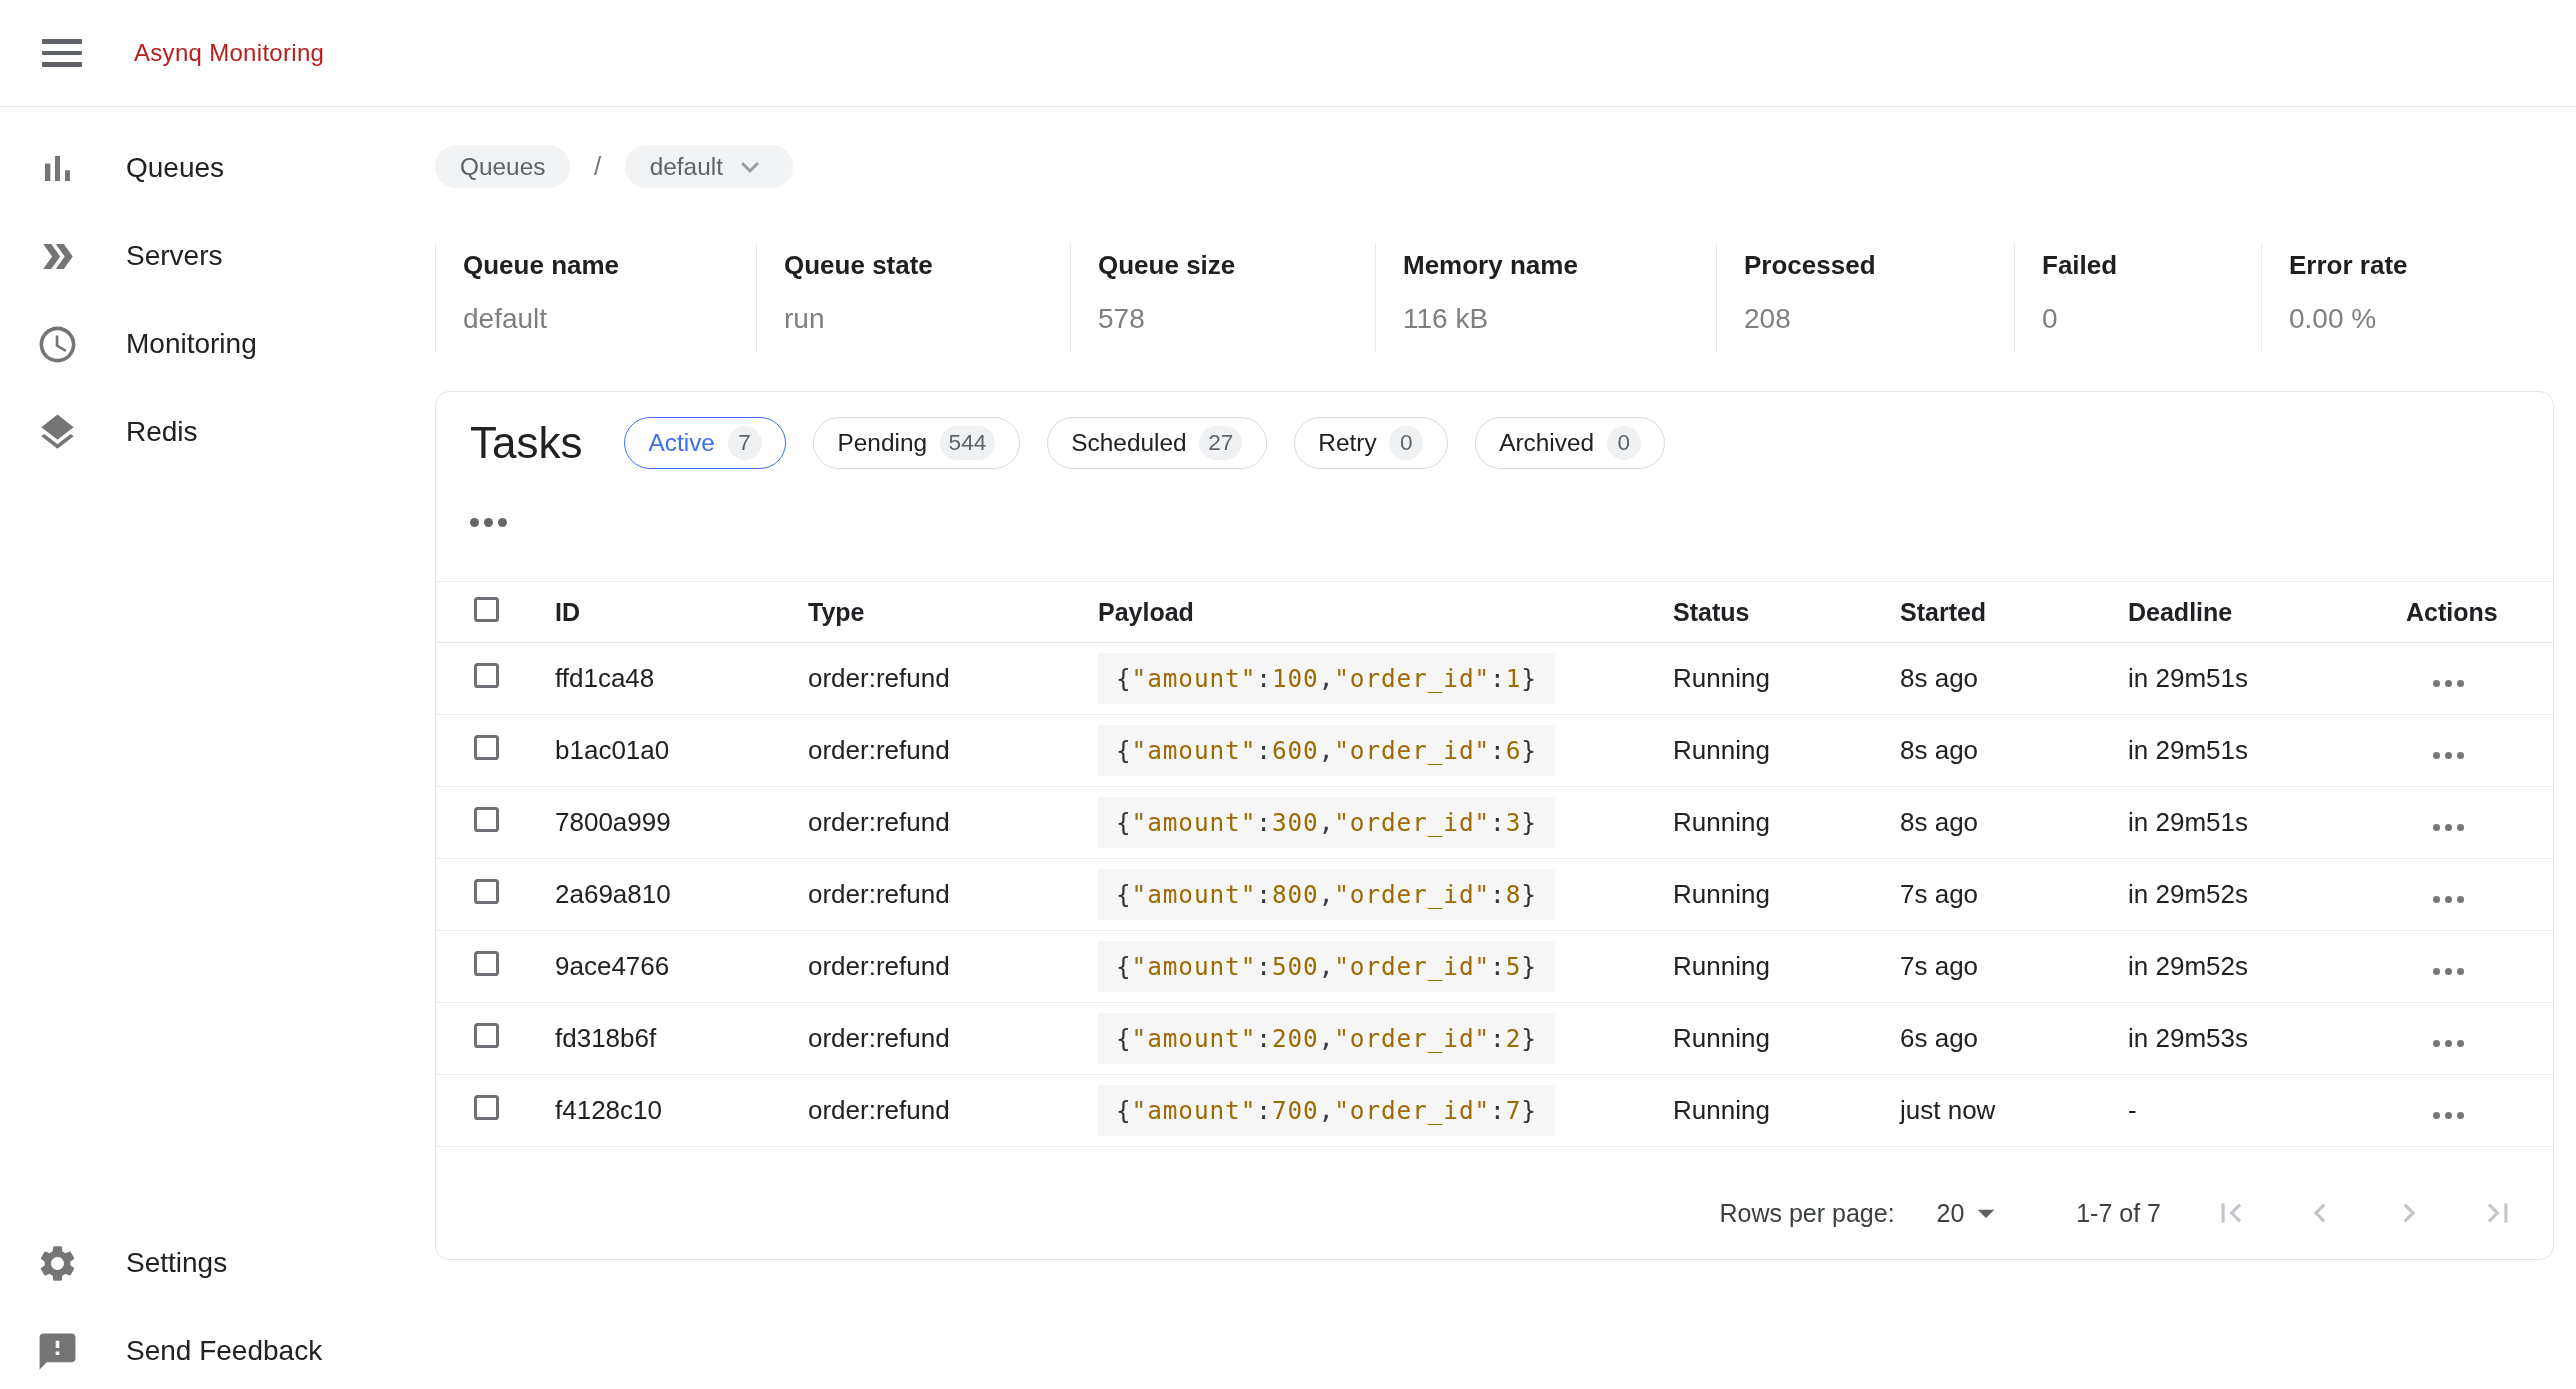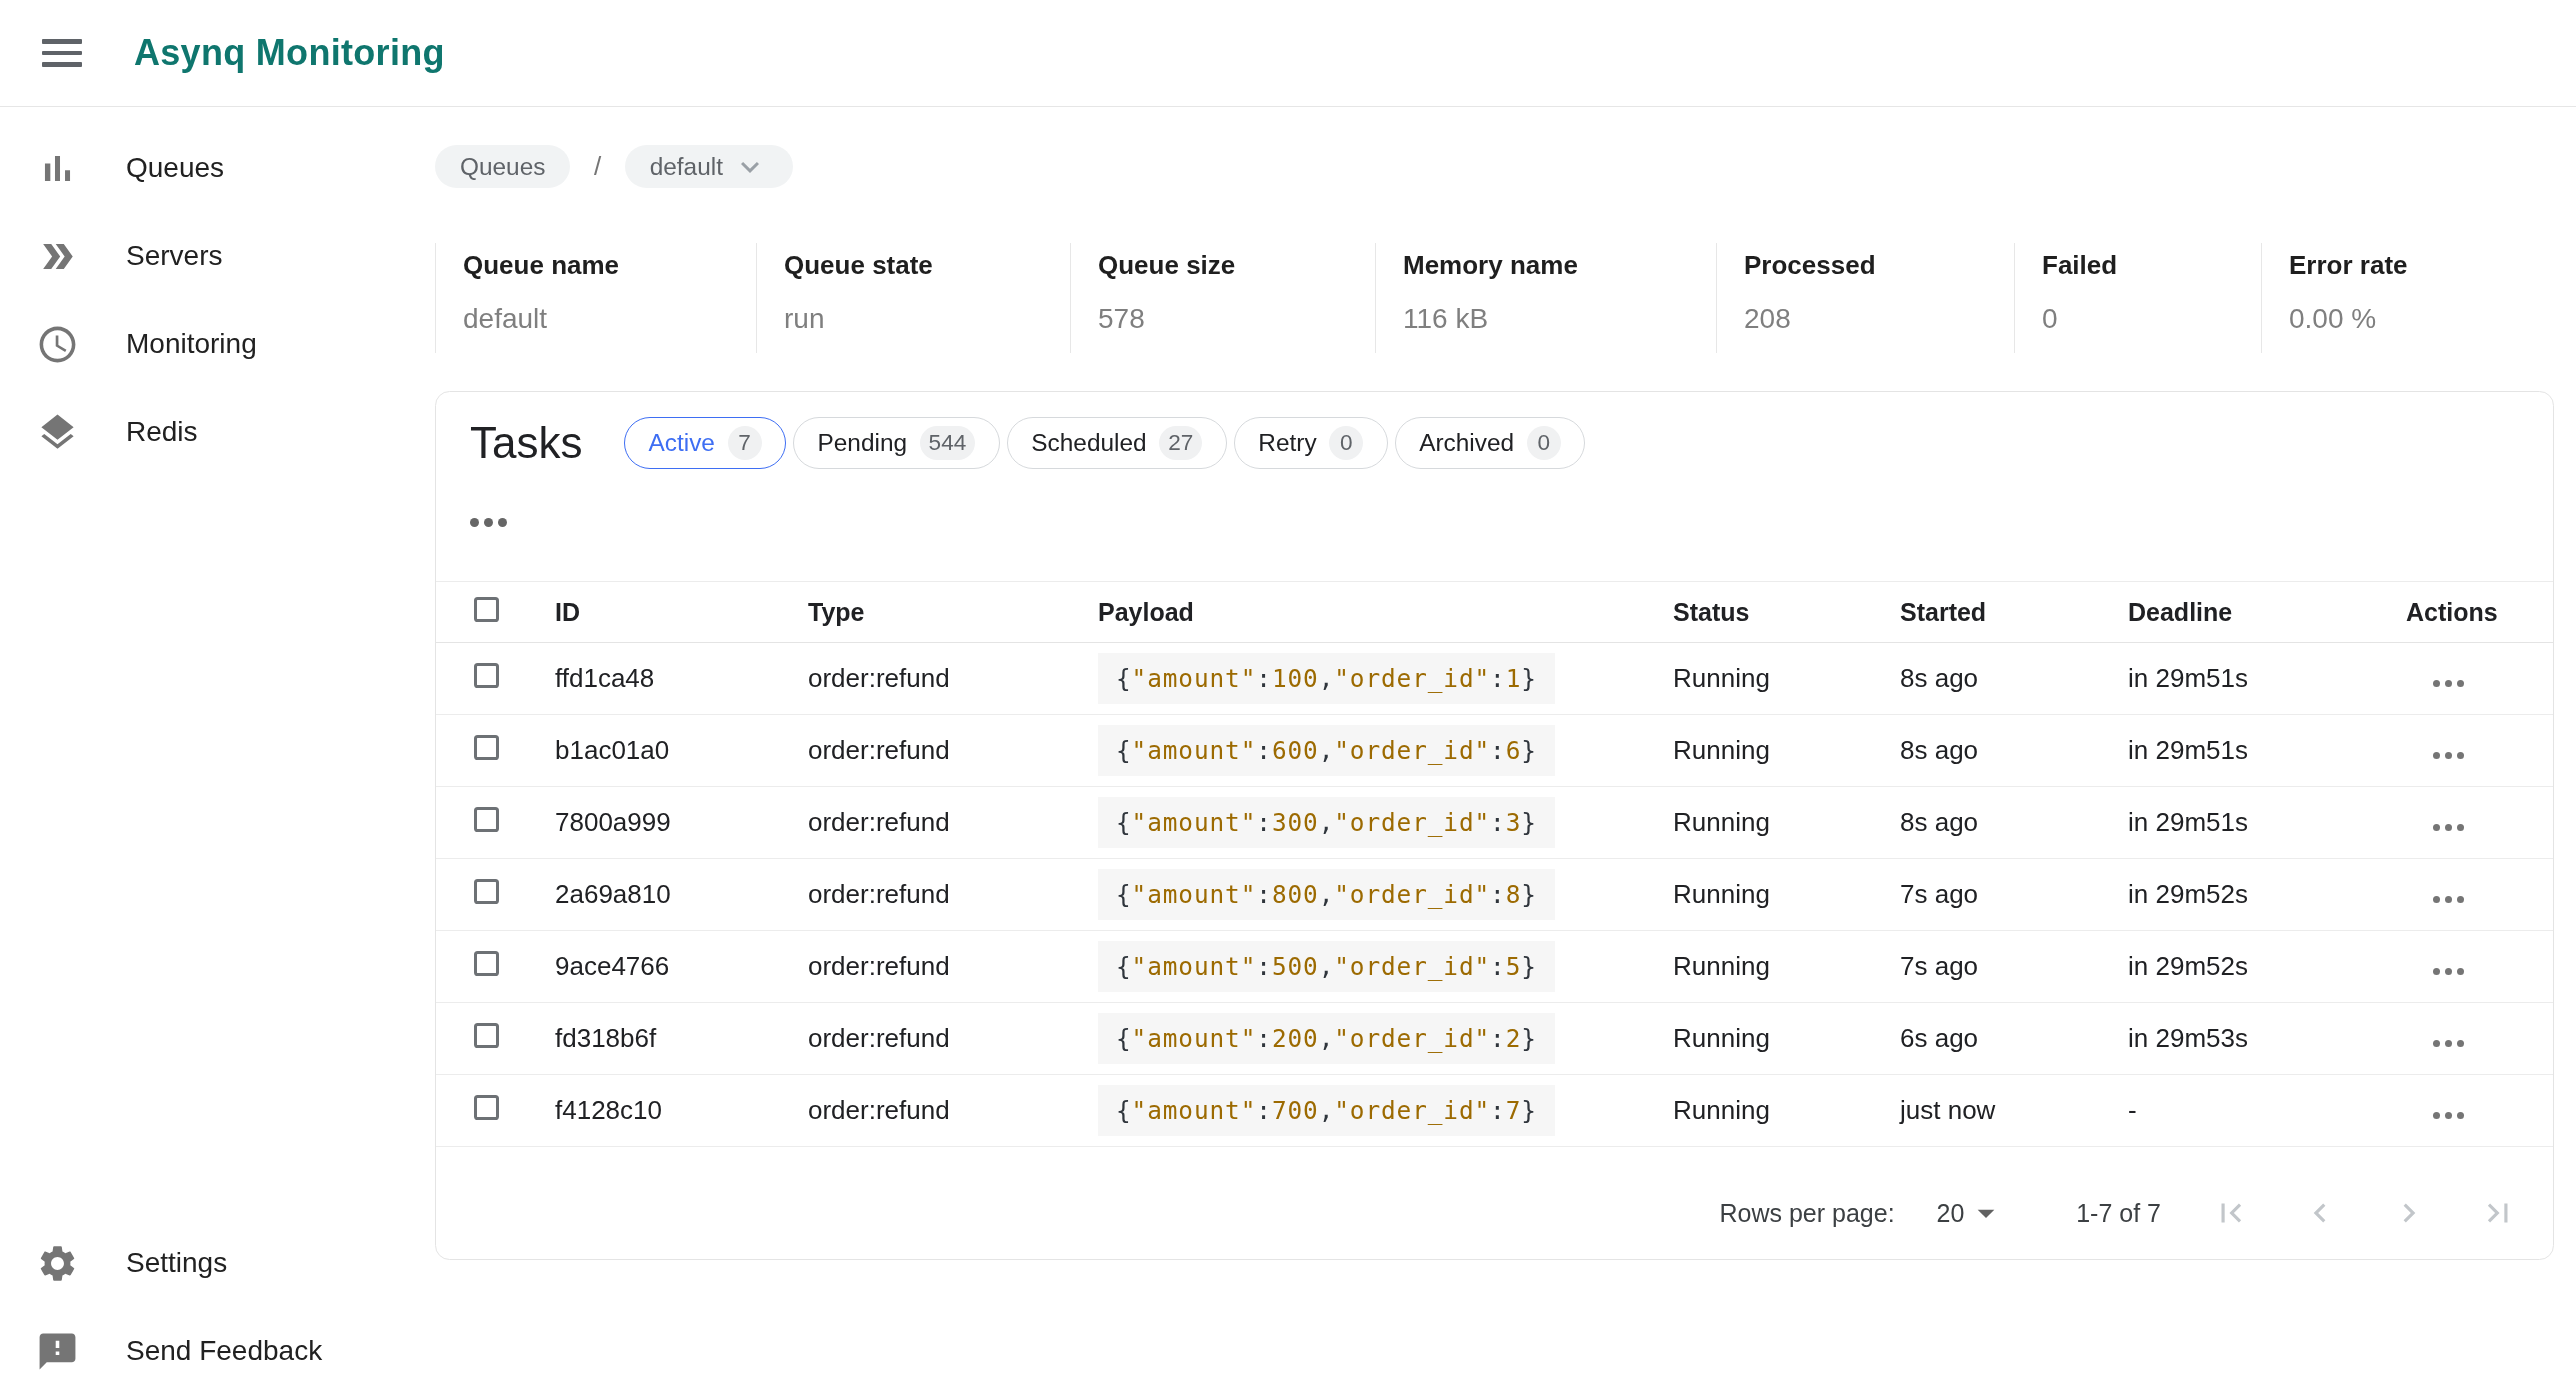--- a/index.html
+++ b/index.html
@@ -5,21 +5,21 @@
   * { box-sizing: border-box; margin: 0; padding: 0; }
   html,body { width:2576px; height:1389px; overflow:hidden; background:#fff;
     font-family:"Liberation Sans", sans-serif; color:#202124; }
 
   
   .topbar { position:absolute; left:0; top:0; width:2576px; height:107px;
     background:#fff; border-bottom:1.8px solid #e6e6e6; display:flex; align-items:center; z-index:5; }
   .hamburger { margin-left:36px; width:51px; height:51px; border:none; background:none; cursor:pointer;
     display:flex; flex-direction:column; justify-content:center; gap:7.2px; align-items:center; }
   .hamburger span { width:40px; height:4.5px; background:#5f6368; border-radius:0.9px; display:block; }
-  .app-title { margin-left:47px; font-size:36px; font-weight:700; letter-spacing:0.3px; color:#0f766e; }
+  .app-title { margin-left:47px; font-size:24px; font-weight:400; letter-spacing:0.3px; color:#b91c1c; }
 
   
   .sidebar { position:absolute; left:0; top:107px; width:435px; height:1283px; background:#fff; }
   .nav-item { height:88px; display:flex; align-items:center; cursor:pointer; }
   .nav-icon { width:43px; height:43px; margin-left:36px; display:flex; align-items:center; justify-content:center; }
   .nav-icon svg { width:43px; height:43px; fill:#757575; }
   .nav-label { margin-left:47px; font-size:28px; color:#212121; }
   .nav-top { padding-top:17px; }
   .nav-bottom { position:absolute; left:0; top:1112px; width:435px; }
 
@@ -197,21 +197,21 @@
       <div class="stat">
     <div class="stat-label">Error rate</div>
     <div class="stat-value">0.00 %</div>
   </div>
     </div>
 
   <section class="card">
     <div class="card-top">
       <div class="tabs-row">
         <span class="tasks-title">Tasks</span>
-        <span id="tabs" style="display:flex;align-items:flex-start;gap:7px;">
+        <span id="tabs" style="display:flex;align-items:flex-start;gap:27px;">
             <button class="chip selected">
     <span class="chip-label">Active</span>
     <span class="chip-count">7</span>
   </button>
             <button class="chip">
     <span class="chip-label">Pending</span>
     <span class="chip-count">544</span>
   </button>
             <button class="chip">
     <span class="chip-label">Scheduled</span>

